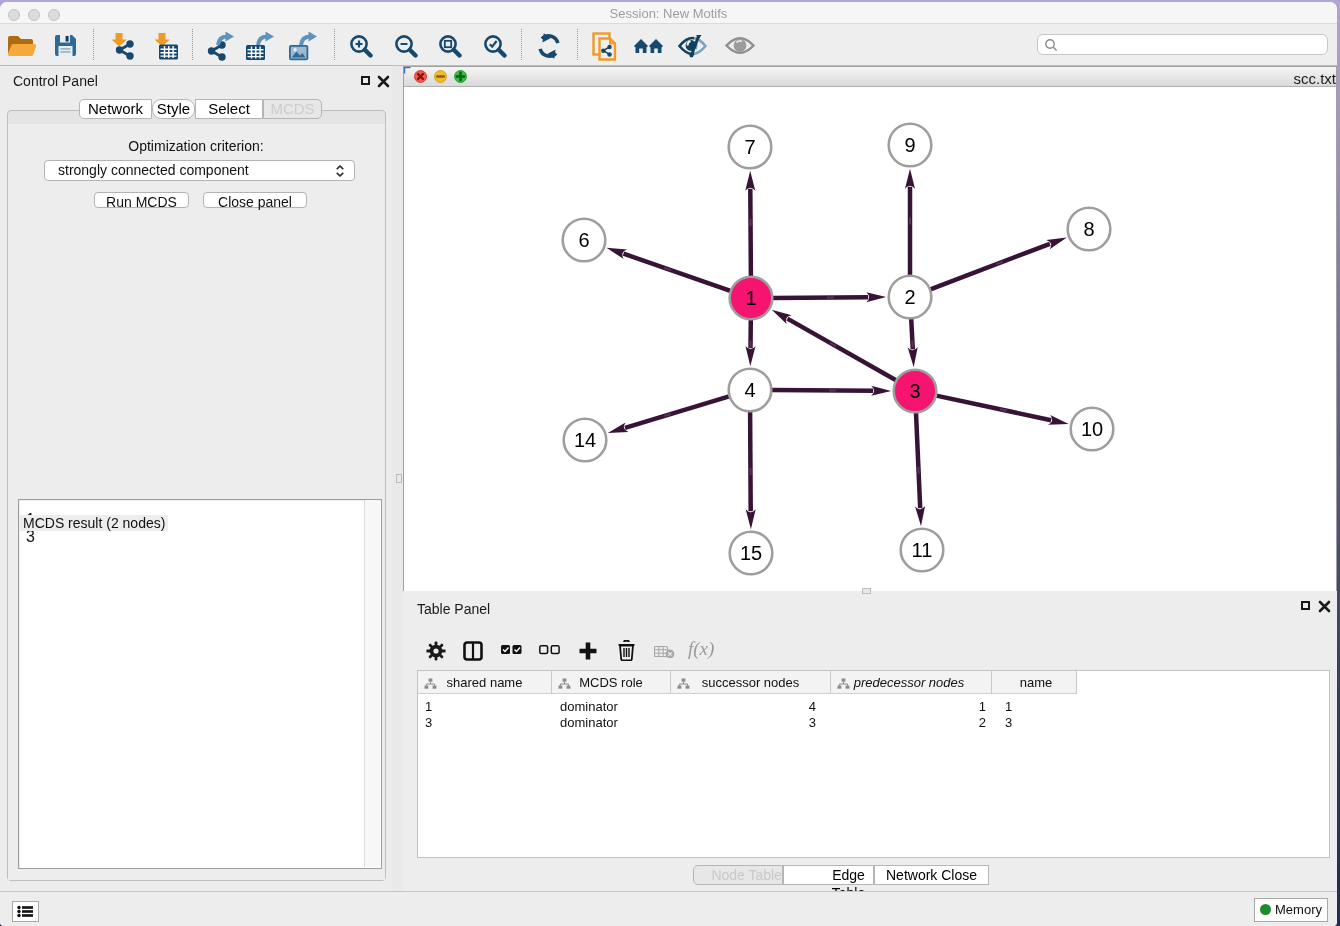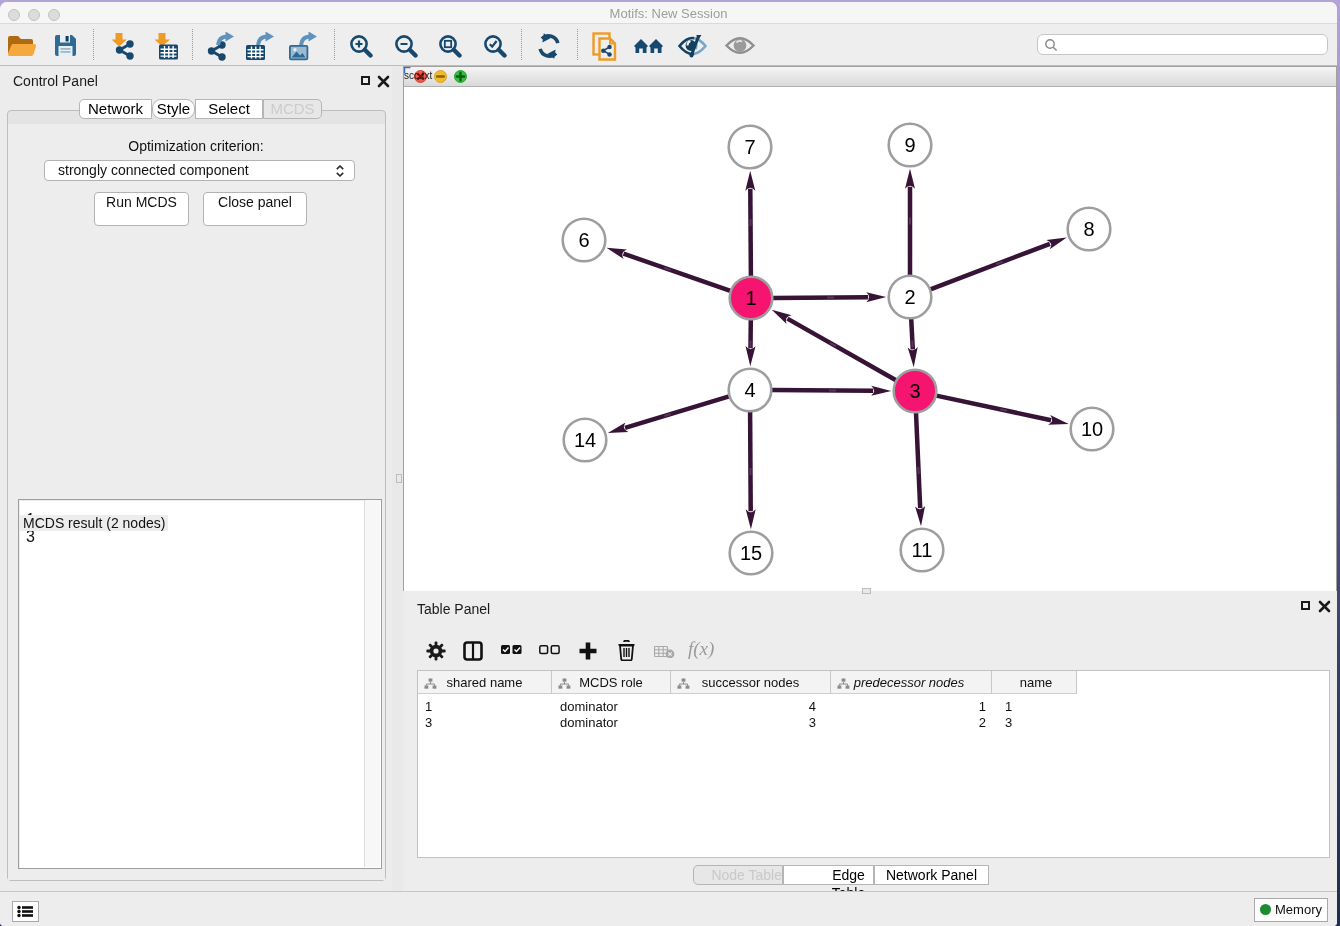--- a/index.html
+++ b/index.html
@@ -15,30 +15,30 @@
 #searchbox { position:absolute; left:1037px; top:10px; width:291px; height:21px; background:#fff; border:1px solid #c6c6c6; border-radius:6px; }
 #cpanel { position:absolute; left:0; top:64px; width:392px; height:825px; background:#ececec; }
 #cp-border { position:absolute; left:7px; top:44px; width:379px; height:771px; border:1px solid #bdbdbd; border-radius:4px; background:#e4e4e4; }
 #cp-inner { position:absolute; left:8px; top:58px; width:377px; height:756px; background:#ededed; }
 .paneltitle { font-size:14px; color:#1a1a1a; position:absolute; }
 .sqbtn { position:absolute; width:9px; height:9px; border:2px solid #1a1a1a; }
 .tab { position:absolute; z-index:3; font-size:15px; color:#000; background:#fff; border:1px solid #b5b5b5; text-align:center; height:20px; line-height:18px; }
 .tab.sel { background:#e7e7e7; color:#ccc; border-radius:0 5px 5px 0; }
 #opt-label { position:absolute; left:0; top:72px; width:392px; text-align:center; font-size:14px; color:#111; }
 #combo { position:absolute; left:44px; top:94px; width:311px; height:21px; background:#fff; border:1px solid #b3b3b3; border-radius:4px; font-size:14px; color:#111; padding-left:13px; line-height:19px; }
-.btn { position:absolute; height:34px; background:#fff; border:1px solid #b3b3b3; border-radius:4px; font-size:14px; color:#111; text-align:center; line-height:18px; }
+.btn { position:absolute; height:16px; background:#fff; border:1px solid #b3b3b3; border-radius:4px; font-size:14px; color:#111; text-align:center; line-height:18px; }
 #groupbox { position:absolute; left:18px; top:433px; width:364px; height:370px; border:1px solid #9d9d9d; }
 #grouplabel { position:absolute; left:1px; top:-9px; background:#ededed; font-size:14px; padding:0 3px; color:#111;margin-top:24px; }
 #resultarea { position:absolute; left:1px; top:1px; width:361px; height:367px; background:#fff; font-size:16px; padding:11px 0 0 6px; line-height:16.5px; color:#111; }
 #result-scroll { position:absolute; right:1px; top:0px; width:16px; height:367px; background:#f7f7f7; border-left:1px solid #dcdcdc; }
 #vdivider { position:absolute; left:392px; top:64px; width:11px; height:825px; background:#e9e9e9; }
 #netframe { position:absolute; left:403px; top:64px; width:934px; height:525px; border:1px solid #a0a0a0; background:#fff; }
 #nettitle { position:absolute; left:0; top:0; width:932px; height:20px; background:linear-gradient(180deg,#f5f5f5,#d9d9d9); border-bottom:1px solid #b0b0b0; }
 .mac { position:absolute; top:3px; width:13px; height:13px; border-radius:50%; } .mac svg { display:block; }
-#nettitle-text { position:absolute; width:100%; text-align:left; top:3px; font-size:10px; color:#1c1c1c; }
+#nettitle-text { position:absolute; width:100%; text-align:right; top:3px; font-size:15px; color:#1c1c1c; }
 #canvas { position:absolute; left:0; top:21px; width:932px; height:503px; background:#fff; }
 #tablepanel { position:absolute; left:403px; top:589px; width:934px; height:300px; background:#ededed; }
 #tp-table { position:absolute; left:417px; top:668px; width:913px; height:188px; background:#fff; border:1px solid #c2c2c2; }
 #tp-header { position:absolute; left:0px; top:0px; width:659px; height:23px; background:#f3f3f3; border-bottom:1px solid #cfcfcf; }
 .hcol { position:absolute; top:0; height:23px; border-right:1px solid #c9c9c9; text-align:center; line-height:23px; font-size:13px; color:#111; }
 .hicon { position:absolute; top:5px; }
 .cell { position:absolute; font-size:13px; color:#111; white-space:nowrap; }
 .tptab { position:absolute; font-size:14px; color:#000; background:#fff; border:1px solid #b5b5b5; text-align:center; height:20px; line-height:18px; top:274px; }
 .tptab.sel { background:#e7e7e7; color:#c9c9c9; border-radius:5px 0 0 5px; }
 #statusbar { position:absolute; left:0; top:889px; width:1337px; height:37px; background:#ededed; border-top:1px solid #c6c6c6; }
@@ -46,21 +46,21 @@
 #mem-btn { position:absolute; left:1254px; top:6px; width:74px; height:24px; background:#fdfdfd; border:1px solid #a9a9a9; font-size:13px; line-height:22px; text-align:center; color:#111; }
 #mem-btn i { display:inline-block; width:11px; height:11px; border-radius:50%; background:#1c8c2e; margin-right:4px; vertical-align:-1px; }
 </style>
 </head>
 <body>
 <div id="win">
   <div id="titlebar">
     <div class="tl" style="left:8px;"></div>
     <div class="tl" style="left:28px;"></div>
     <div class="tl" style="left:48px;"></div>
-    <div id="title-text">Motifs: New Session</div>
+    <div id="title-text">Session: New Motifs</div>
   </div>
   <div id="toolbar">
     <svg class="ic" style="left:7px;top:10px;" width="30" height="24" viewBox="0 0 30 24">
         <path fill="#b06a10" d="M1 20 V4 q0-2 2-2 h8 l3 3 h10 q2 0 2 2 v3 H6 Z"></path>
         <path fill="#f5a93c" d="M6.5 10 h20.5 q2.5 0 2 2.2 L26.6 20 q-.5 2-2.5 2 H2.5 q-2 0-1.5-2 l3-8 q.6-2 2.5-2 Z"></path>
       </svg>
       <svg class="ic" style="left:54px;top:10px;" width="23" height="23" viewBox="0 0 23 23">
         <path fill="#2d6b96" d="M1 3 q0-2 2-2 h15 l4 4 v15 q0 2-2 2 H3 q-2 0-2-2 Z"></path>
         <rect x="6" y="1" width="10" height="7.5" fill="#e8eef3"></rect>
         <rect x="11.6" y="2" width="3" height="5.5" fill="#12395c"></rect>
@@ -370,21 +370,21 @@
         <path d="M7 8 v9 M9.5 8 v9 M12 8 v9" stroke="#111" stroke-width="1.4"></path>
       </svg>
       <svg class="ic" style="left:251px;top:54px;" width="21" height="13" viewBox="0 0 21 13">
         <rect x="0.5" y="1.5" width="13" height="10" rx="1" fill="none" stroke="#a9a9a9" stroke-width="1.2"></rect>
         <path d="M0.5 4.8 H13.5 M0.5 8.2 H13.5 M4.8 1.5 V11.5 M9.2 1.5 V11.5" stroke="#a9a9a9" stroke-width="1.1"></path>
         <circle cx="16" cy="9" r="4.4" fill="#a9a9a9"></circle>
         <path d="M14.3 7.3 L17.7 10.7 M17.7 7.3 L14.3 10.7" stroke="#ededed" stroke-width="1.2"></path>
       </svg>
       <div style="position:absolute; left:285px; top:47px; font-family:'Liberation Serif',serif; font-style:italic; font-size:19px; color:#9a9a9a;">f(x)</div>
     <div class="tptab" style="left:380px; width:91px;padding-left:40px;">Edge Table</div>
-    <div class="tptab" style="left:471px; width:115px;">Network Panel</div>
+    <div class="tptab" style="left:471px; width:115px;">Network Close</div>
     <div class="tptab" style="left:586px; width:56px; border-radius:0 5px 5px 0;margin-top:46px;">Motifs</div>
     <div class="tptab sel" style="left:290px; width:90px;text-align:right;">Node Table</div>
   </div>
   <div id="tp-table">
       <div id="tp-header">
         <div class="hcol" style="left:0px; width:134px;">shared name</div>
         <div class="hicon" style="left:6px;"><svg width="13" height="12" viewBox="0 0 13 12">
             <rect x="4.6" y="0.5" width="3.8" height="3.2" fill="#8a8a8a"></rect>
             <rect x="0.5" y="7.5" width="3.8" height="3.2" fill="#8a8a8a"></rect>
             <rect x="8.6" y="7.5" width="3.8" height="3.2" fill="#8a8a8a"></rect>

